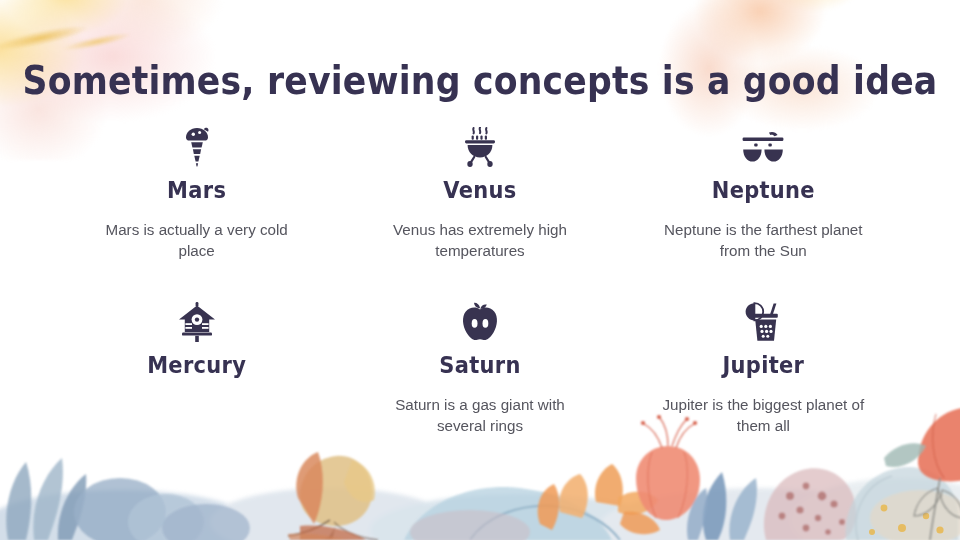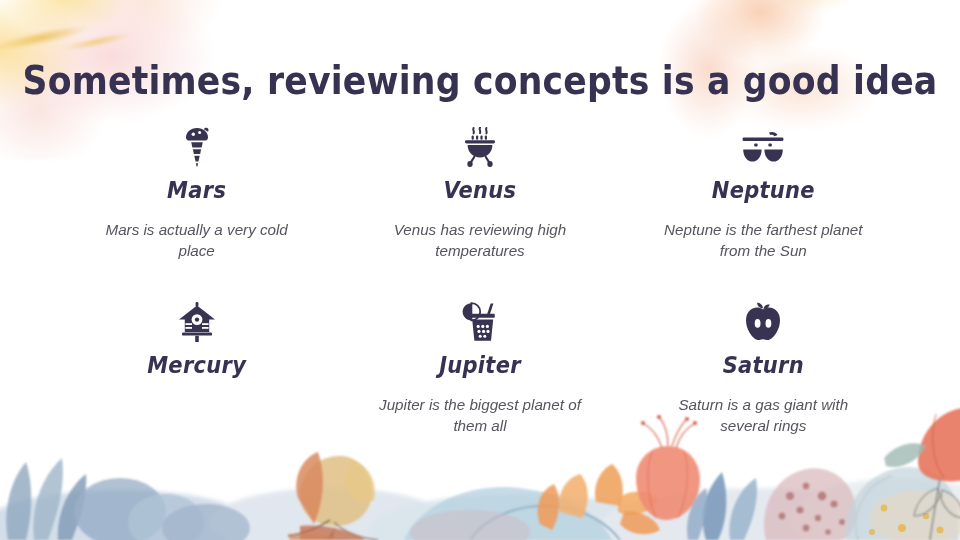--- a/index.html
+++ b/index.html
@@ -57,21 +57,21 @@
     color:#373252;
     transform:scaleY(1.12) scaleX(.99);
     transform-origin:center top;
   }
 
   #feature-grid {
     position:absolute; left:60px; top:124px; width:840px;
     display:grid;
     grid-template-columns:repeat(3, 1fr);
     grid-template-rows:repeat(2, 175px);
-    column-gap:10px; row-gap:0px;font-style:italic;
+    column-gap:10px; row-gap:0px;
   }
   .feature-card { text-align:center; }
   .feature-icon {
     height:46px; display:flex; align-items:center; justify-content:center;
   }
   .feature-icon svg { display:block; }
   .feature-title {
     margin-top:8px;
     font-family:"DejaVu Sans", sans-serif;
     font-weight:bold;
@@ -246,21 +246,21 @@
           <rect x="21.8" y="8.6" width="2.2" height="4.2" rx="1"></rect>
           <rect x="2" y="13.2" width="30" height="3.2" rx="1.4"></rect>
           <path d="M4.6 18 C4.6 25.4 10.2 30.4 17 30.4 C23.8 30.4 29.4 25.4 29.4 18 Z"></path>
           <path d="M11.2 30 L8 35.2" stroke="#383350" stroke-width="2.2" fill="none" stroke-linecap="round"></path>
           <path d="M22.8 30 L26 35.2" stroke="#383350" stroke-width="2.2" fill="none" stroke-linecap="round"></path>
           <ellipse cx="7" cy="37" rx="2.7" ry="2.9"></ellipse>
           <ellipse cx="27" cy="37" rx="2.7" ry="2.9"></ellipse>
         </svg>
       </div>
       <div class="feature-title">Venus</div>
-      <div class="feature-desc">Venus has reviewing high temperatures</div>
+      <div class="feature-desc">Venus has extremely high temperatures</div>
     </div>
 
     <div class="feature-card">
       <div class="feature-icon">
         <svg width="44" height="34" viewBox="0 0 44 34" xmlns="http://www.w3.org/2000/svg" fill="#383350">
           <path d="M28 2.6 C31.4 1 35 2.4 36.6 5 L33.6 6.2 C32.6 4.8 30.8 4.2 29.2 5 Z"></path>
           <rect x="1.6" y="7.6" width="40.8" height="3.4" rx="1.2"></rect>
           <rect x="13.2" y="13.4" width="3.4" height="3" rx="1"></rect>
           <rect x="27.4" y="13.4" width="3.4" height="3" rx="1"></rect>
           <path d="M2.2 19.4 L20.6 19.4 C20.6 26.6 16.4 31.6 11.4 31.6 C6.4 31.6 2.2 26.6 2.2 19.4 Z"></path>
@@ -280,20 +280,34 @@
           <circle cx="19" cy="17.6" r="2.2" fill="#383350"></circle>
           <rect x="7.4" y="21.2" width="6.6" height="1.8" fill="#ffffff"></rect>
           <rect x="7.4" y="25" width="6.6" height="1.8" fill="#ffffff"></rect>
           <rect x="24" y="21.2" width="6.6" height="1.8" fill="#ffffff"></rect>
           <rect x="24" y="25" width="6.6" height="1.8" fill="#ffffff"></rect>
           <rect x="4" y="30.4" width="30" height="3.2" rx="1.2"></rect>
           <rect x="17.2" y="33.8" width="3.6" height="6.2"></rect>
         </svg>
       </div>
       <div class="feature-title">Mercury</div>
+    </div>
+
+    <div class="feature-card">
+      <div class="feature-icon">
+        <svg width="38" height="40" viewBox="0 0 38 40" xmlns="http://www.w3.org/2000/svg" fill="#383350">
+          <path d="M19 6 C18.4 2.6 16 .6 13 .8 C13.4 4.4 15.8 6.4 19 6.2 Z"></path>
+          <path d="M19.4 6.2 C20.4 3.4 23 1.8 25.8 2.6 C25 5.6 22.4 7 19.4 6.8 Z"></path>
+          <path d="M19 7.4 C14.6 4.4 8.4 5.2 4.8 9.6 C.6 14.8 1.4 23.8 5.6 30.8 C8.6 35.8 12.2 38.6 15.4 38 C16.8 37.7 18 37.2 19 37.2 C20 37.2 21.2 37.7 22.6 38 C25.8 38.6 29.4 35.8 32.4 30.8 C36.6 23.8 37.4 14.8 33.2 9.6 C29.6 5.2 23.4 4.4 19 7.4 Z"></path>
+          <ellipse cx="13.6" cy="21.4" rx="2.9" ry="4.3" fill="#ffffff"></ellipse>
+          <ellipse cx="24.4" cy="21.4" rx="2.9" ry="4.3" fill="#ffffff"></ellipse>
+        </svg>
+      </div>
+      <div class="feature-title">Saturn</div>
+      <div class="feature-desc">Saturn is a gas giant with several rings</div>
     </div>
 
     <div class="feature-card">
       <div class="feature-icon">
         <svg width="36" height="40" viewBox="0 0 36 40" xmlns="http://www.w3.org/2000/svg" fill="#383350">
           <path d="M9.4 1.2 C4.4 1.2 .6 5 .6 9.8 C.6 14.6 4.4 18.4 9.4 18.4 Z"></path>
           <path d="M9.4 1.2 C14.4 1.2 18.2 5 18.2 9.8 C18.2 14.6 14.4 18.4 9.4 18.4 Z" fill="#ffffff" stroke="#383350" stroke-width="1.8"></path>
           <path d="M28.6 1.6 L24.8 13.2 L27.6 13.2 L31.4 1.6 Z"></path>
           <rect x="8.6" y="11.8" width="24.2" height="4" rx="1"></rect>
           <path d="M10.2 17.6 L31.2 17.6 L29 38.8 L12.4 38.8 Z"></path>
@@ -306,28 +320,14 @@
             <circle cx="26" cy="29.4" r="1.6"></circle>
             <circle cx="18.2" cy="34.2" r="1.5"></circle>
             <circle cx="22.8" cy="34.2" r="1.5"></circle>
           </g>
         </svg>
       </div>
       <div class="feature-title">Jupiter</div>
       <div class="feature-desc">Jupiter is the biggest planet of them all</div>
     </div>
 
-    <div class="feature-card">
-      <div class="feature-icon">
-        <svg width="38" height="40" viewBox="0 0 38 40" xmlns="http://www.w3.org/2000/svg" fill="#383350">
-          <path d="M19 6 C18.4 2.6 16 .6 13 .8 C13.4 4.4 15.8 6.4 19 6.2 Z"></path>
-          <path d="M19.4 6.2 C20.4 3.4 23 1.8 25.8 2.6 C25 5.6 22.4 7 19.4 6.8 Z"></path>
-          <path d="M19 7.4 C14.6 4.4 8.4 5.2 4.8 9.6 C.6 14.8 1.4 23.8 5.6 30.8 C8.6 35.8 12.2 38.6 15.4 38 C16.8 37.7 18 37.2 19 37.2 C20 37.2 21.2 37.7 22.6 38 C25.8 38.6 29.4 35.8 32.4 30.8 C36.6 23.8 37.4 14.8 33.2 9.6 C29.6 5.2 23.4 4.4 19 7.4 Z"></path>
-          <ellipse cx="13.6" cy="21.4" rx="2.9" ry="4.3" fill="#ffffff"></ellipse>
-          <ellipse cx="24.4" cy="21.4" rx="2.9" ry="4.3" fill="#ffffff"></ellipse>
-        </svg>
-      </div>
-      <div class="feature-title">Saturn</div>
-      <div class="feature-desc">Saturn is a gas giant with several rings</div>
-    </div>
-
   </div>
 </div>
 
 </body></html>

